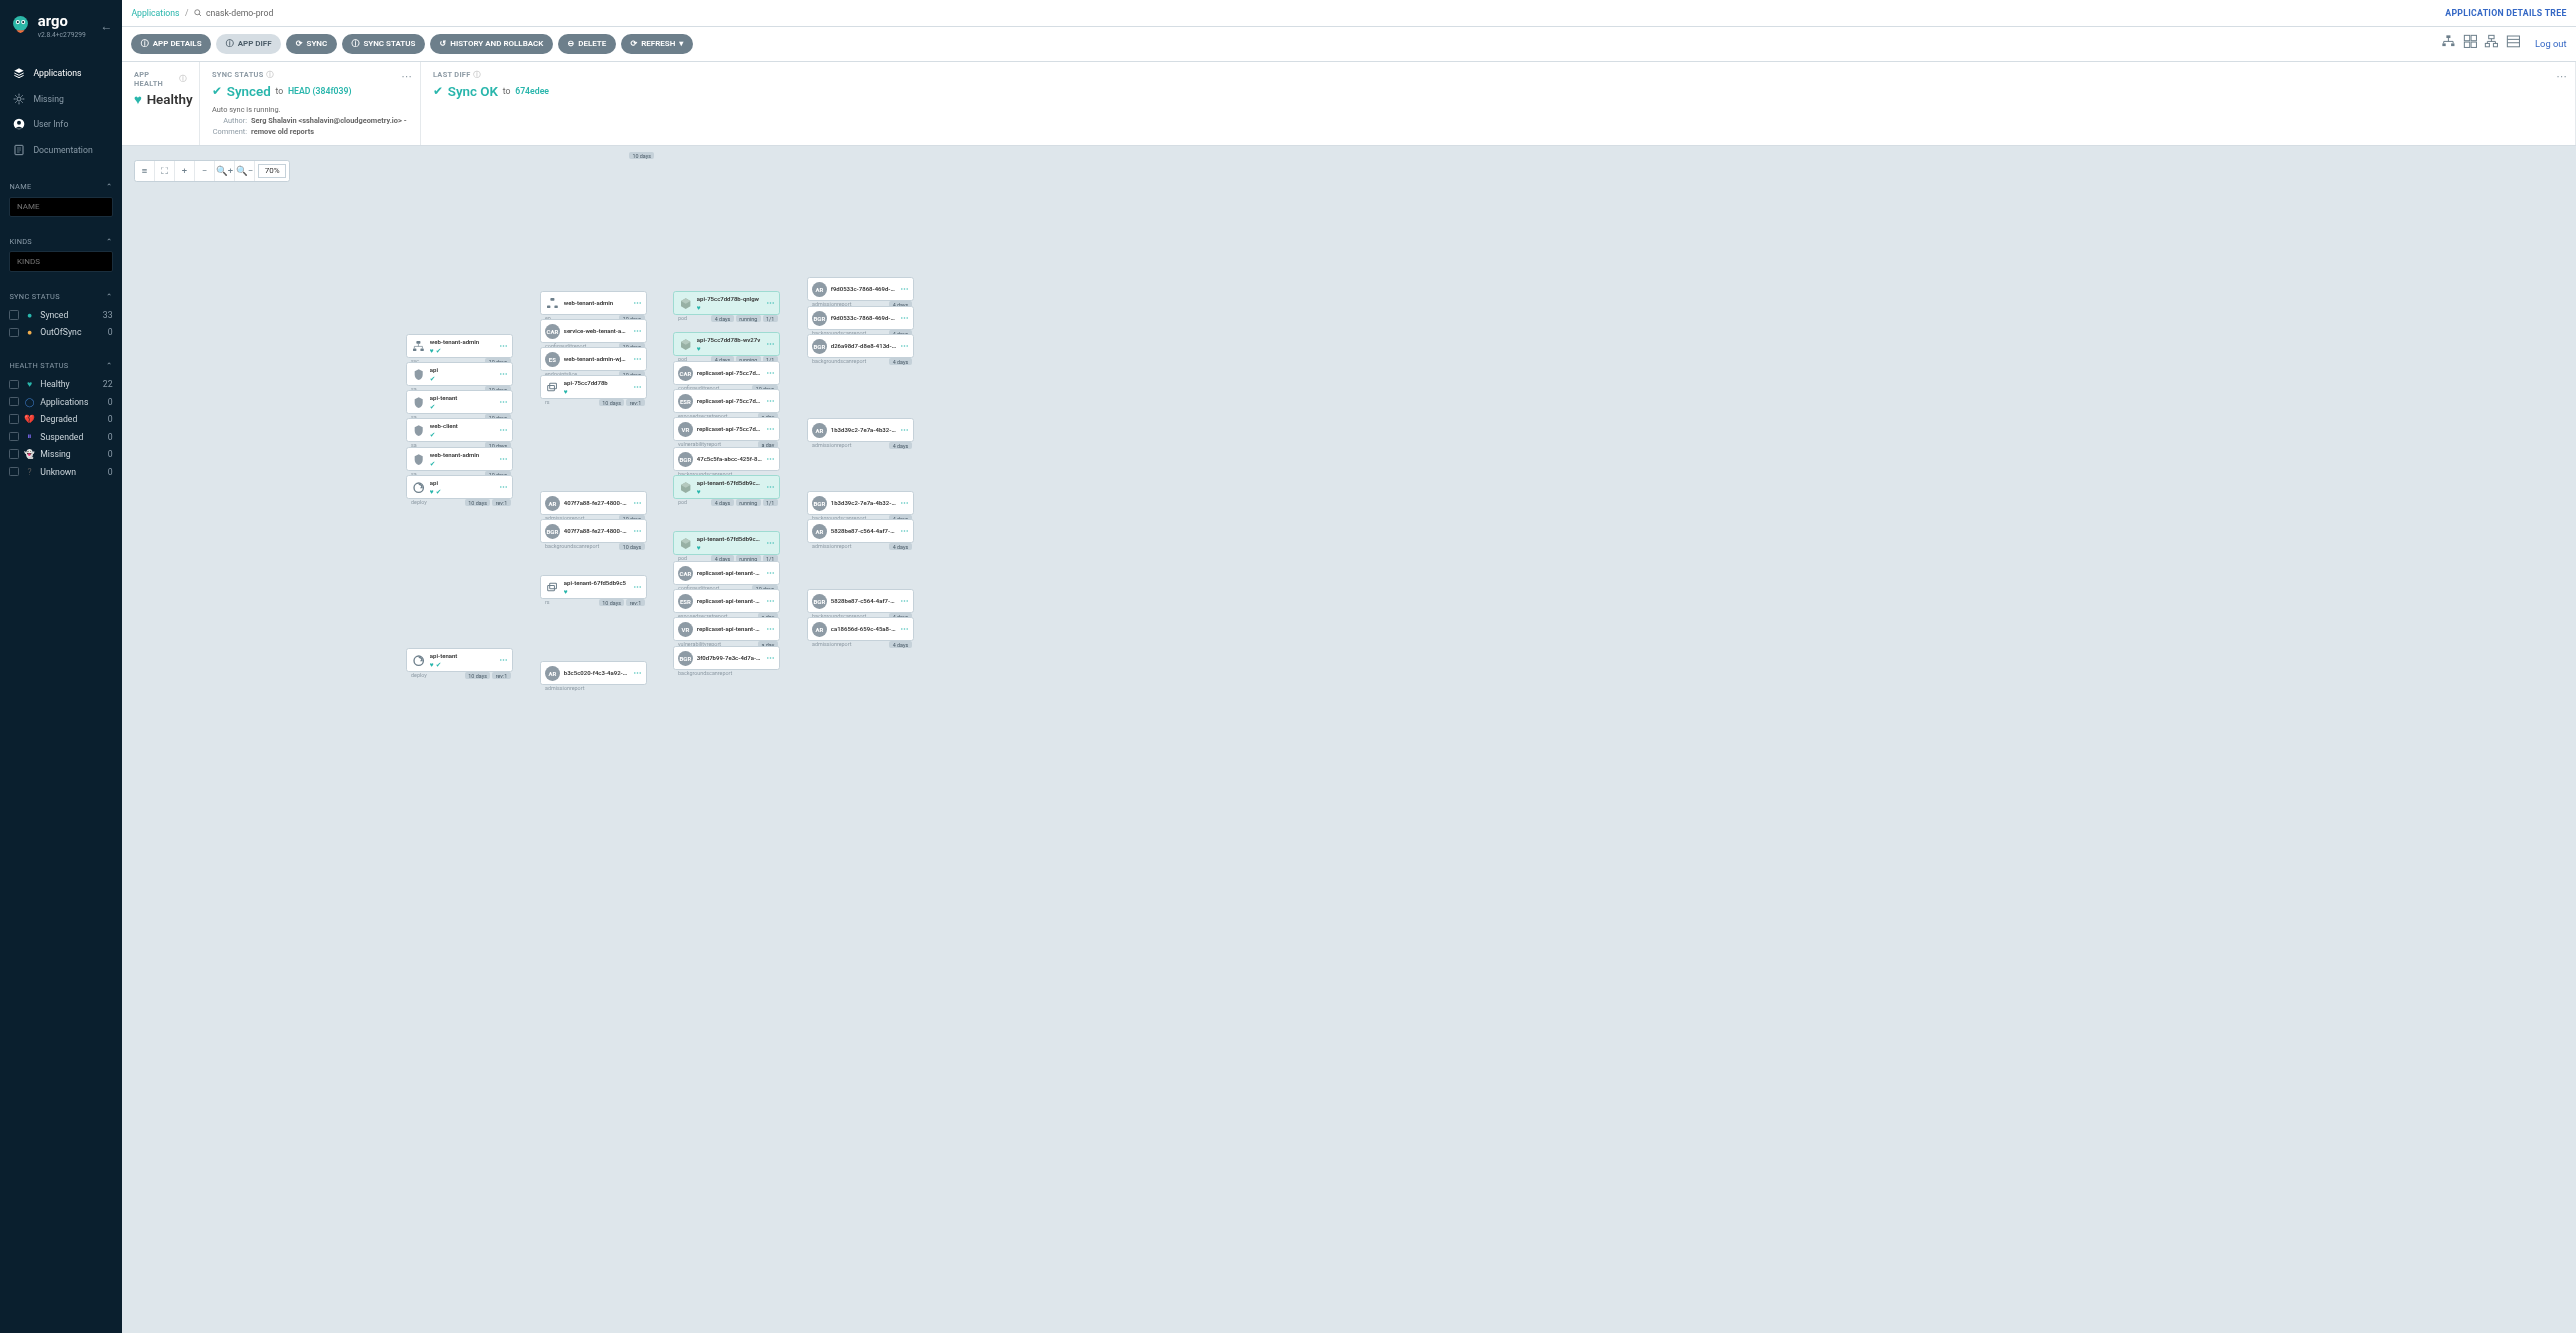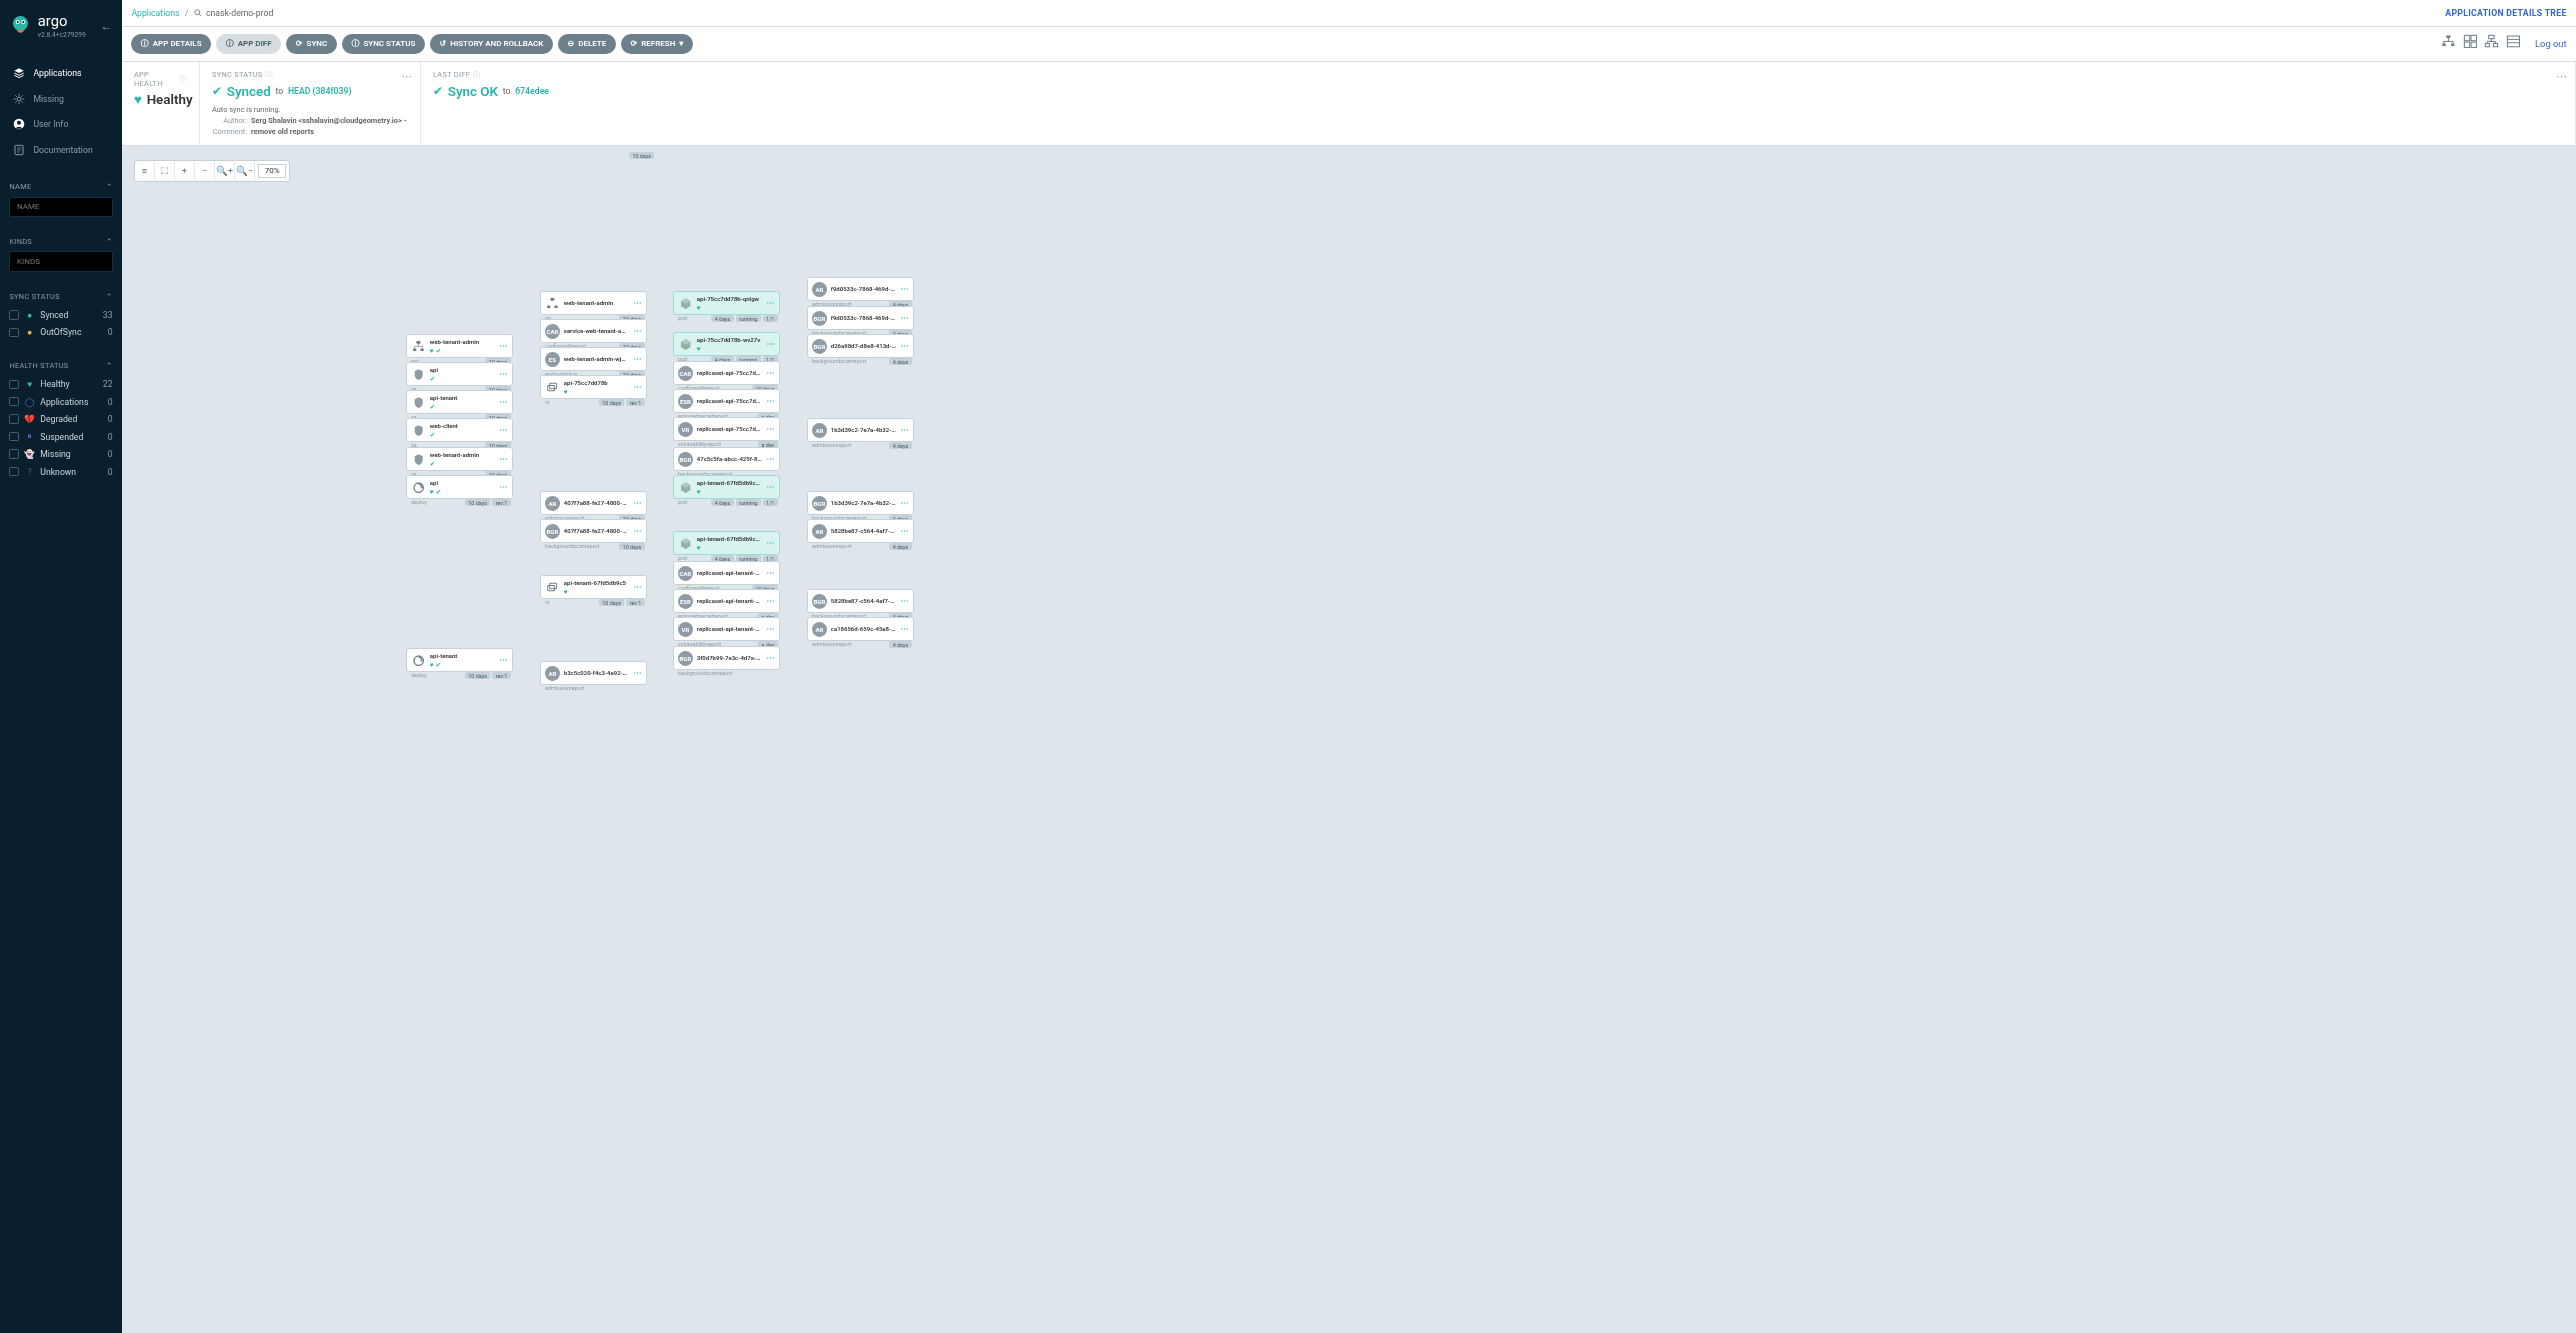--- a/index.html
+++ b/index.html
@@ -1,21 +1,21 @@
 <!DOCTYPE html>
 <html style="font-size:10.7px"><head>
 <meta charset="utf-8">
 <style>
 *{margin:0;padding:0;box-sizing:border-box;font-family:-apple-system,BlinkMacSystemFont,"Segoe UI",Roboto,sans-serif}
 body{background:#dee6eb;width:2576px;height:1334px;transform-origin:top left;overflow:hidden}
 .app{display:flex;height:100%}
 .sidebar{width:122px;background:#0a1f2e;color:#fff;display:flex;flex-direction:column;flex-shrink:0}
 .logo-row{display:flex;align-items:center;padding:12px 9.4px;gap:5.4px}
 .logo-icon{width:23px;height:23px;position:relative}
-.logo-text{font-size:14.8px;font-weight:400;color:#fff}
+.logo-text{font-size:14.8px;font-weight:700;color:#fff}
 .logo-ver{font-size:6.7px;color:#8a9ba8;margin-top:1.3px}
 .collapse-icon{margin-left:auto;color:#8a9ba8;font-size:12px;cursor:pointer}
 .nav{margin-top:9.4px}
 .nav-item{display:flex;align-items:center;gap:8px;padding:6.7px 12px;color:#8a9ba8;font-size:8.7px;cursor:pointer}
 .nav-item.active{color:#fff}
 .nav-icon{width:13.4px;display:flex;justify-content:center}
 .filters{padding:9.4px;margin-top:10.7px}
 .filter-sec{margin-bottom:20px}
 .filter-hdr{display:flex;justify-content:space-between;align-items:center;font-size:7.4px;color:#8a9ba8;letter-spacing:0.3px;margin-bottom:5.4px;cursor:pointer}
 .filter-input{background:#000;border:0.7px solid #1a2e3d;color:#8a9ba8;padding:4.7px 6.7px;font-size:8px;width:100%;border-radius:2px}
@@ -33,21 +33,21 @@
 .tbtn{background:#6d7f8b;color:#fff;border:none;padding:4.7px 9.4px;border-radius:10.7px;font-size:8px;font-weight:600;display:flex;align-items:center;gap:4px;cursor:pointer}
 .tbtn.light{background:#d5dde3;color:#495a66}
 .viewicons{margin-left:auto;display:flex;align-items:center;gap:6.7px;color:#6d7f8b}
 .vicon{font-size:14.8px;cursor:pointer}
 .logout{color:#3568c5;font-size:9.4px;margin-left:8px;cursor:pointer}
 .status-row{display:flex;background:#fff;border-bottom:0.7px solid #d5dde3}
 .status-box{padding:8px 12px;border-right:0.7px solid #e5e9ec;position:relative}
 .status-box:first-child{width:78px}
 .status-box:nth-child(2){width:221px}
 .status-box:nth-child(3){flex:1}
-.status-title{font-size:7.4px;color:#8e9ba5;font-weight:400;letter-spacing:0.3px;display:flex;align-items:center;gap:2.7px}
+.status-title{font-size:7.4px;color:#8e9ba5;font-weight:700;letter-spacing:0.3px;display:flex;align-items:center;gap:2.7px}
 .status-val{display:flex;align-items:center;gap:4.7px;margin-top:4px}
 .status-text{font-size:13.4px;font-weight:600;color:#333}
 .status-link{font-size:8.7px;color:#29b6ac;font-weight:600}
 .status-meta{font-size:7.4px;color:#666;margin-top:5.4px;line-height:1.5}
 .status-meta .lbl{color:#8e9ba5;display:inline-block;width:35px;text-align:right;margin-right:4px}
 .status-menu{position:absolute;top:8px;right:8px;color:#8e9ba5;cursor:pointer}
 .canvas{flex:1;position:relative;overflow:hidden;background:#dee6eb}
 .ctoolbar{position:absolute;top:13.4px;left:12px;background:#fff;border:0.7px solid #c5d1d9;border-radius:2.7px;display:flex;align-items:center;z-index:10}
 .ctbtn{width:20px;height:20px;display:flex;align-items:center;justify-content:center;border-right:0.7px solid #e5e9ec;color:#6d7f8b;cursor:pointer;font-size:9.4px}
 .ctbtn:last-child{border-right:none}

